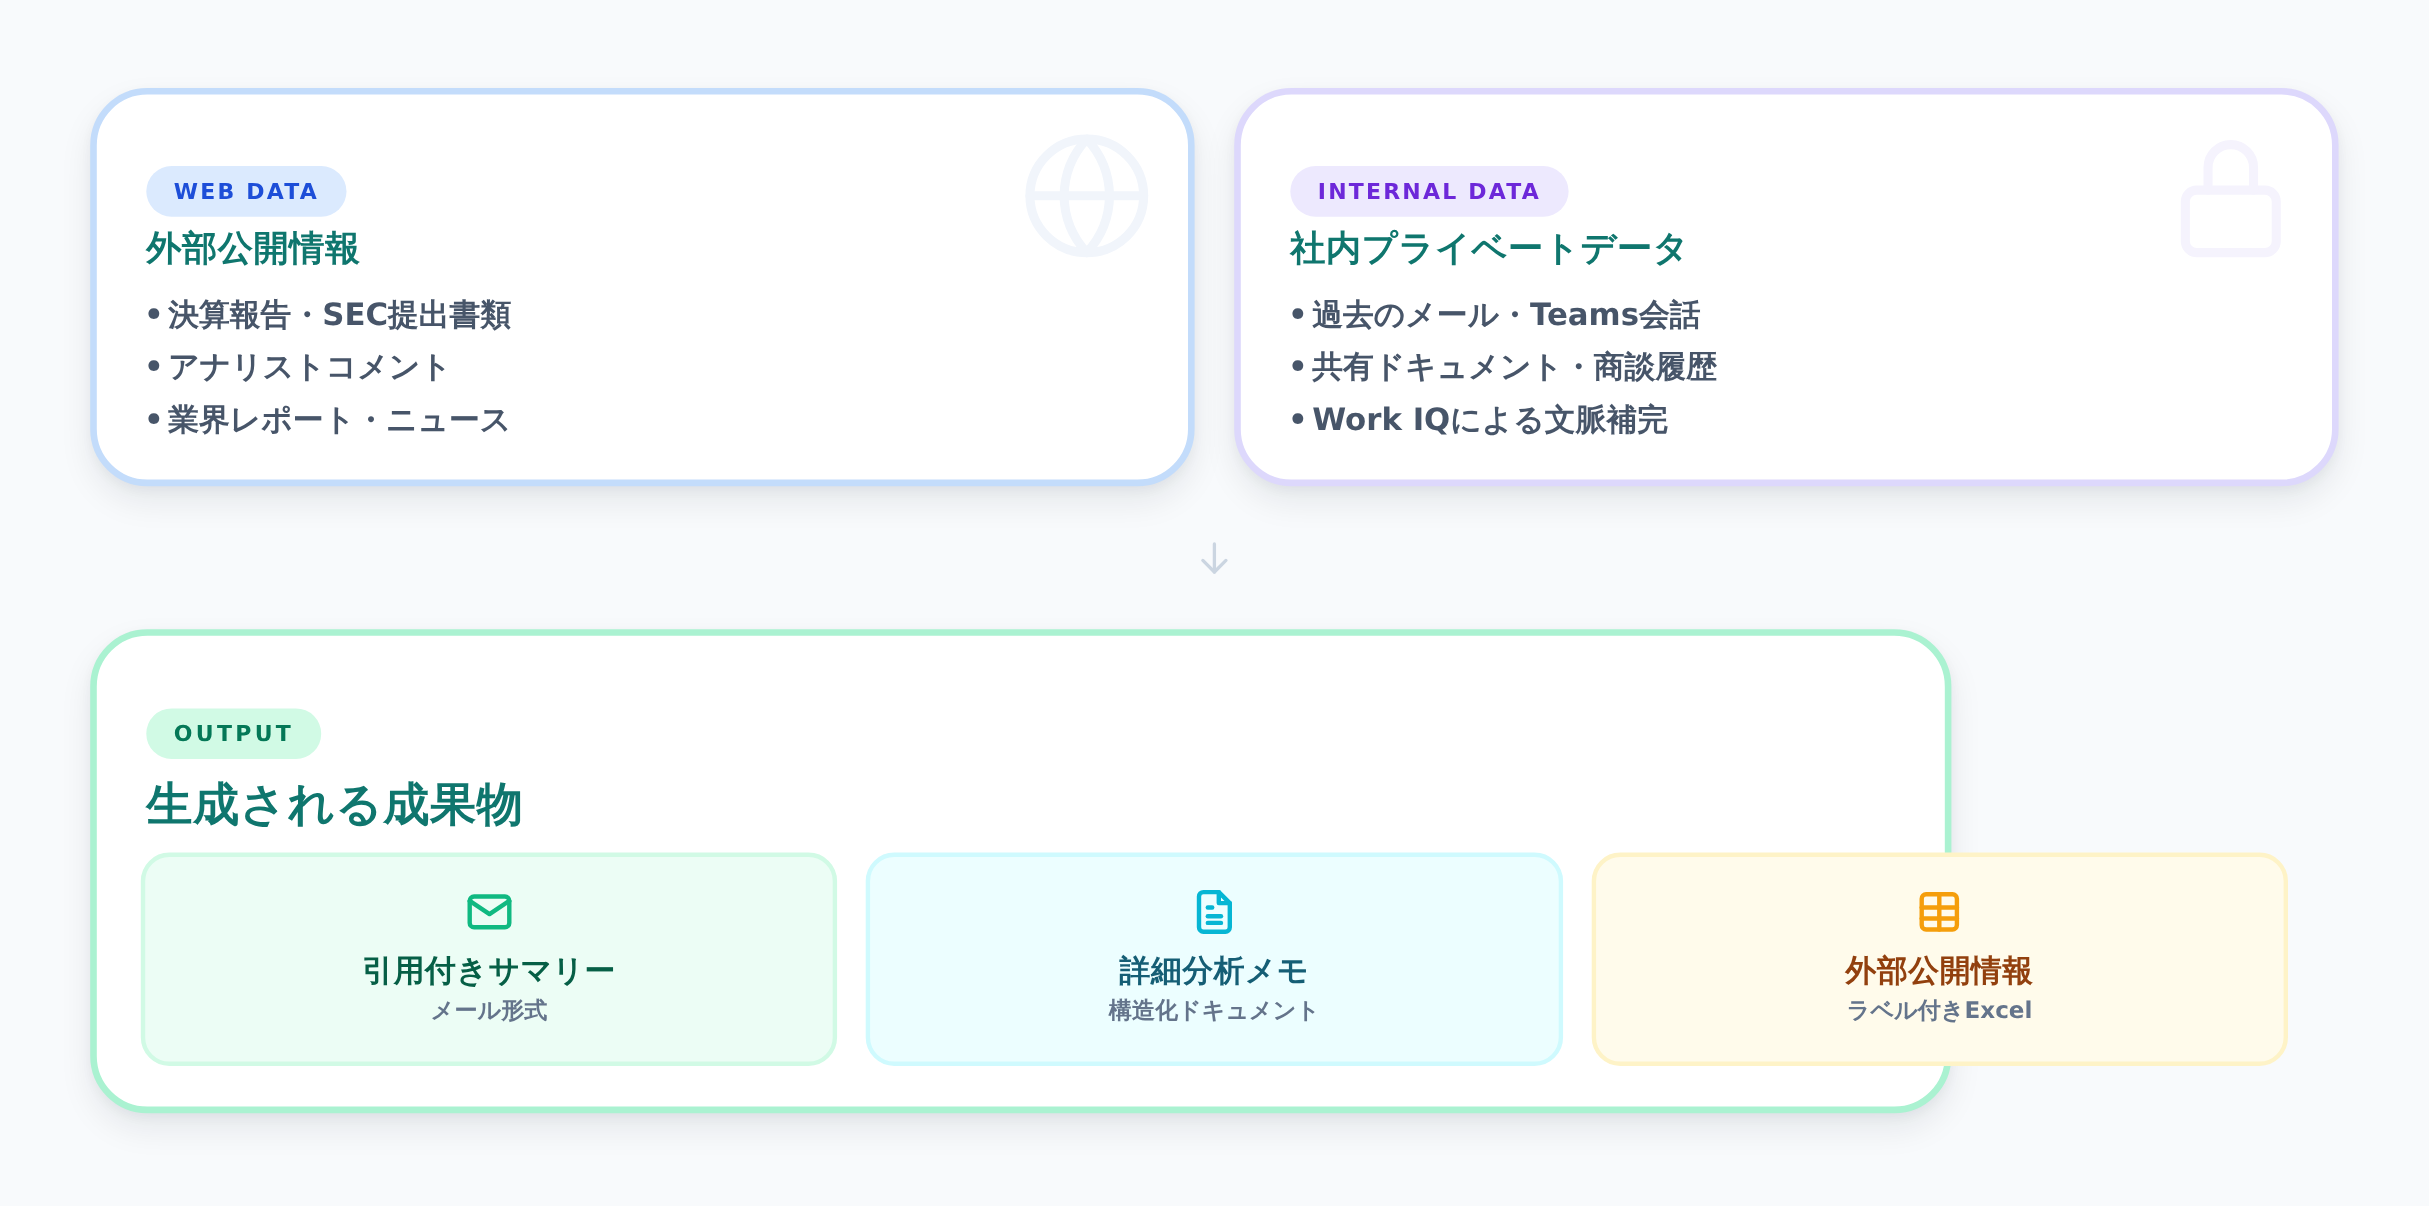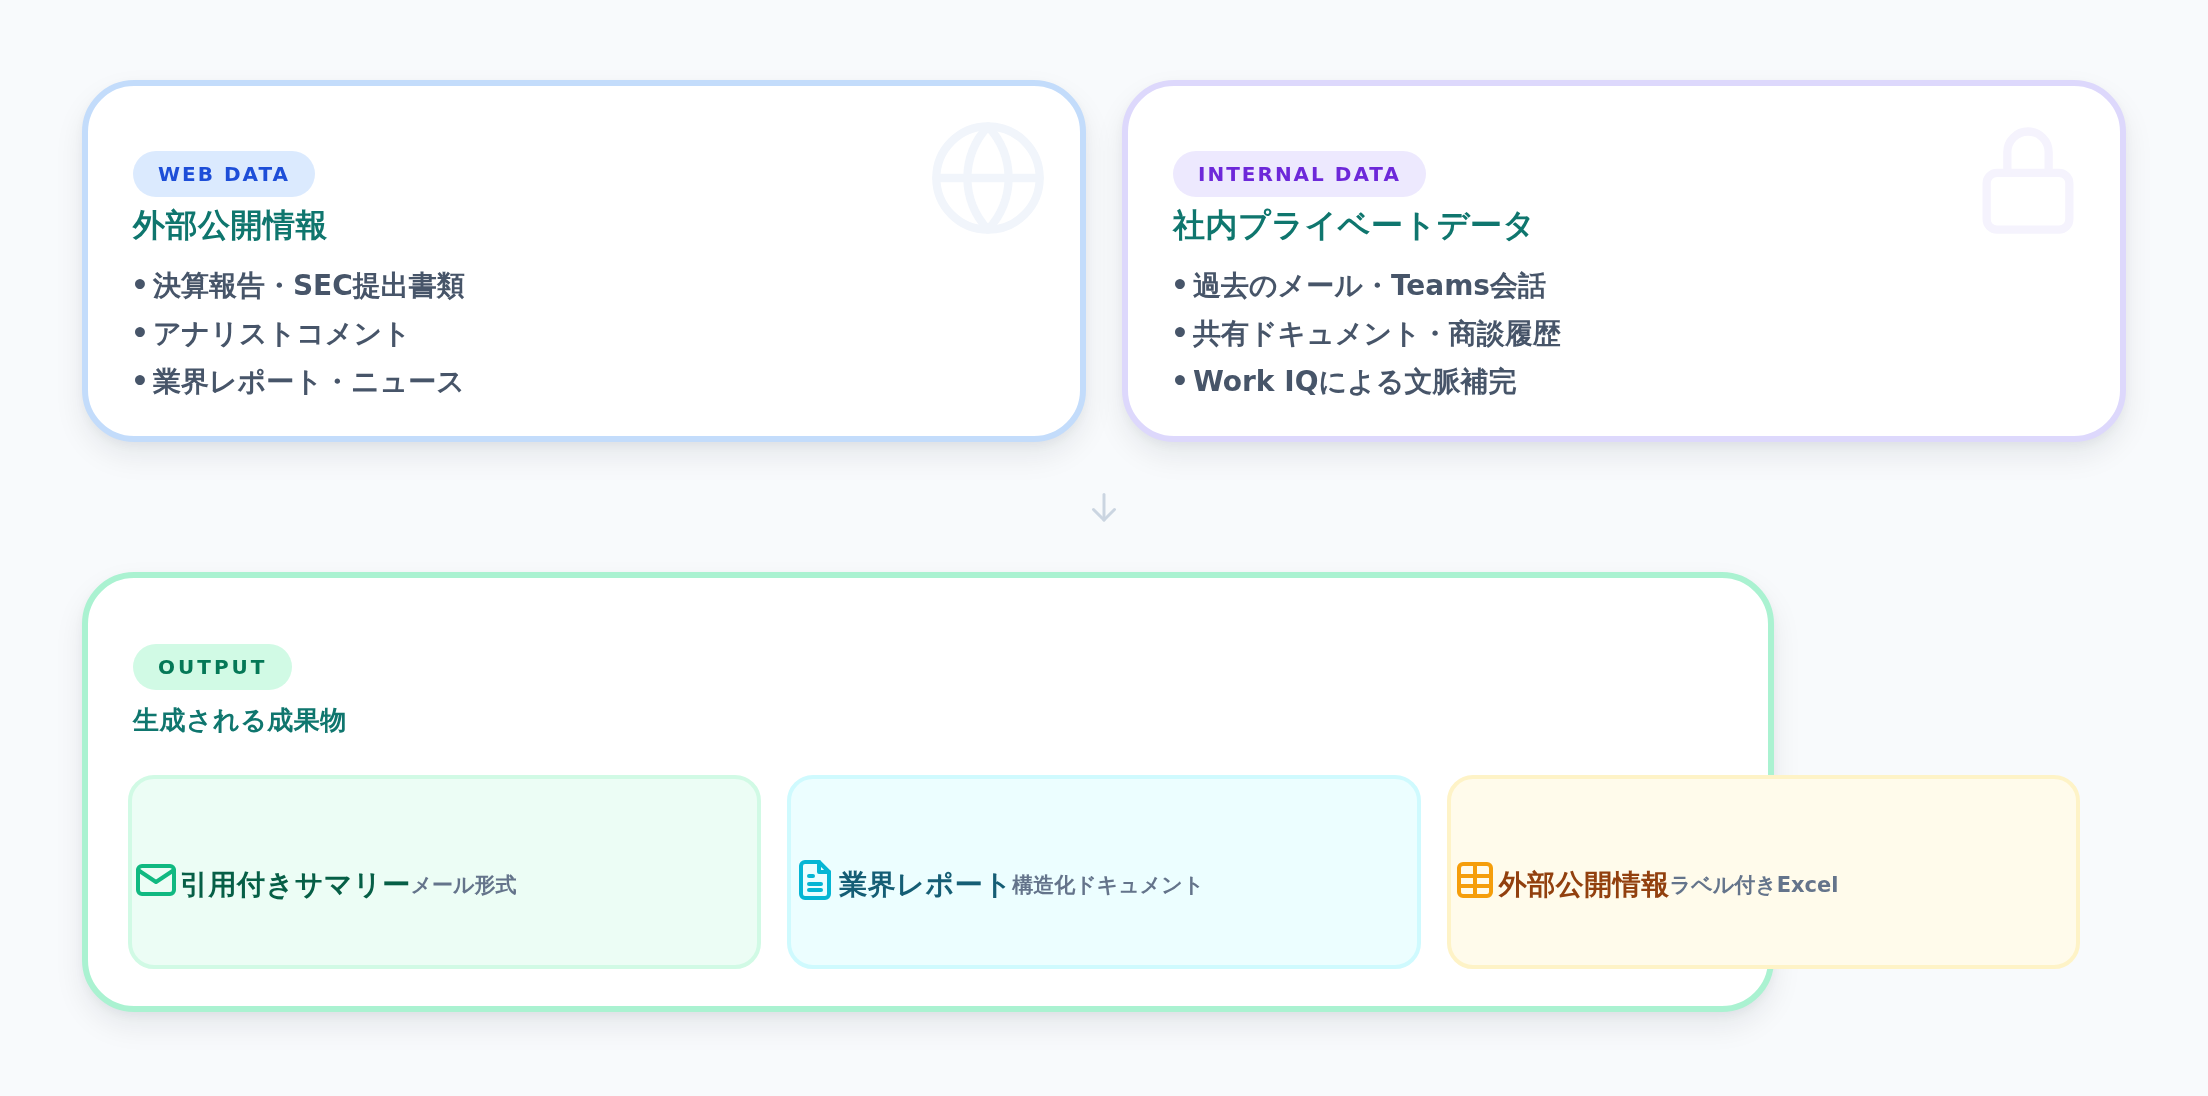--- a/index.html
+++ b/index.html
@@ -39,21 +39,21 @@
 
   .card-title {
     position: absolute;
     left: 45px;
     top: 118px;
     font-size: 32px;
     font-weight: bold;
     color: #0f766e;
     letter-spacing: 0.5px;
   }
-  .card-output .card-title { top: 125px; font-size: 26px; text-align: right; }
+  .card-output .card-title { top: 125px; font-size: 42px; text-align: right; }
   .card-output .badge { top: 54px; }
 
   .bullets {
     position: absolute;
     left: 43px;
     top: 176px;
     list-style: none;
   }
   .bullets li {
     font-size: 28px;
@@ -88,21 +88,21 @@
     width: 1952px;
     height: 194px;
     display: flex;
     gap: 26px;
   }
   .out-card {
     flex: 1;
     border: 4px solid;
     border-radius: 26px;
     display: flex;
-    flex-direction: row;
+    flex-direction: column;
     align-items: center;
     padding-top: 26px;
   }
   .out-green { background: #ecfdf5; border-color: #d1fae5; }
   .out-cyan { background: #ecfeff; border-color: #cffafe; }
   .out-amber { background: #fffbeb; border-color: #fef3c7; }
   .out-icon { width: 48px; height: 48px; margin-bottom: 10px; }
   .out-title {
     font-size: 28px;
     font-weight: bold;
@@ -171,21 +171,21 @@
     </div>
 
     <div class="out-card out-cyan">
       <svg class="out-icon" viewBox="0 0 24 24" fill="none" stroke="#06b6d4" stroke-width="2" stroke-linecap="round" stroke-linejoin="round">
         <path d="M14 3H7a2 2 0 0 0-2 2v14a2 2 0 0 0 2 2h10a2 2 0 0 0 2-2V8z"></path>
         <path d="M14 3v5h5"></path>
         <path d="M9 10h2"></path>
         <path d="M9 14h6"></path>
         <path d="M9 17h6"></path>
       </svg>
-      <div class="out-title">業界レポート</div>
+      <div class="out-title">詳細分析メモ</div>
       <div class="out-sub">構造化ドキュメント</div>
     </div>
 
     <div class="out-card out-amber">
       <svg class="out-icon" viewBox="0 0 24 24" fill="none" stroke="#f59e0b" stroke-width="2" stroke-linecap="round" stroke-linejoin="round">
         <rect x="4" y="4" width="16" height="16" rx="2"></rect>
         <path d="M4 10h16"></path>
         <path d="M4 15h16"></path>
         <path d="M12 4v16"></path>
       </svg>

